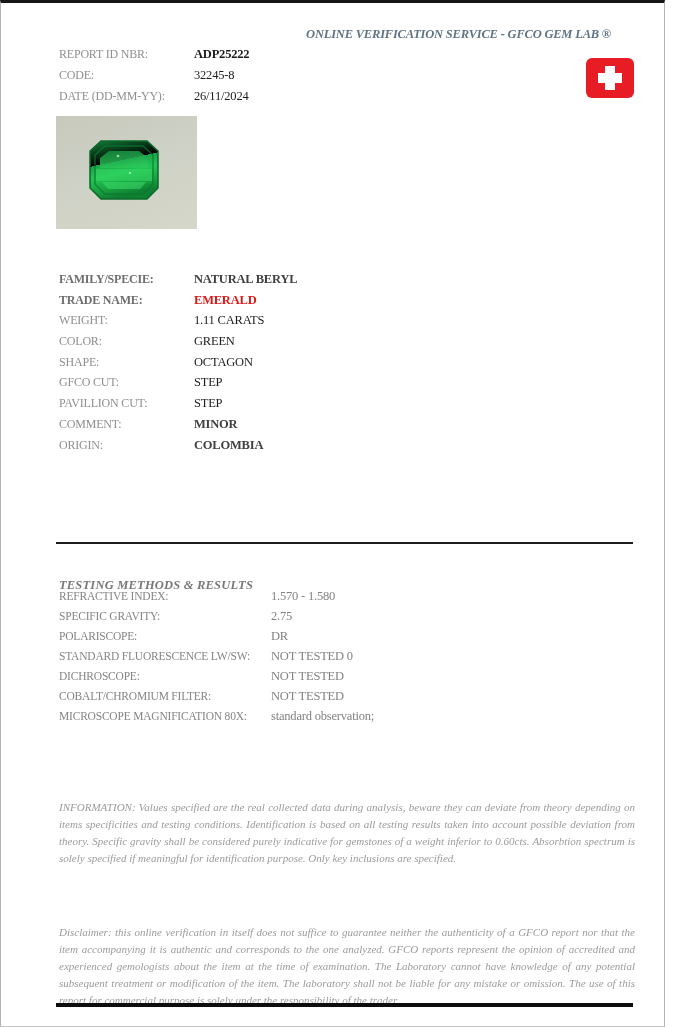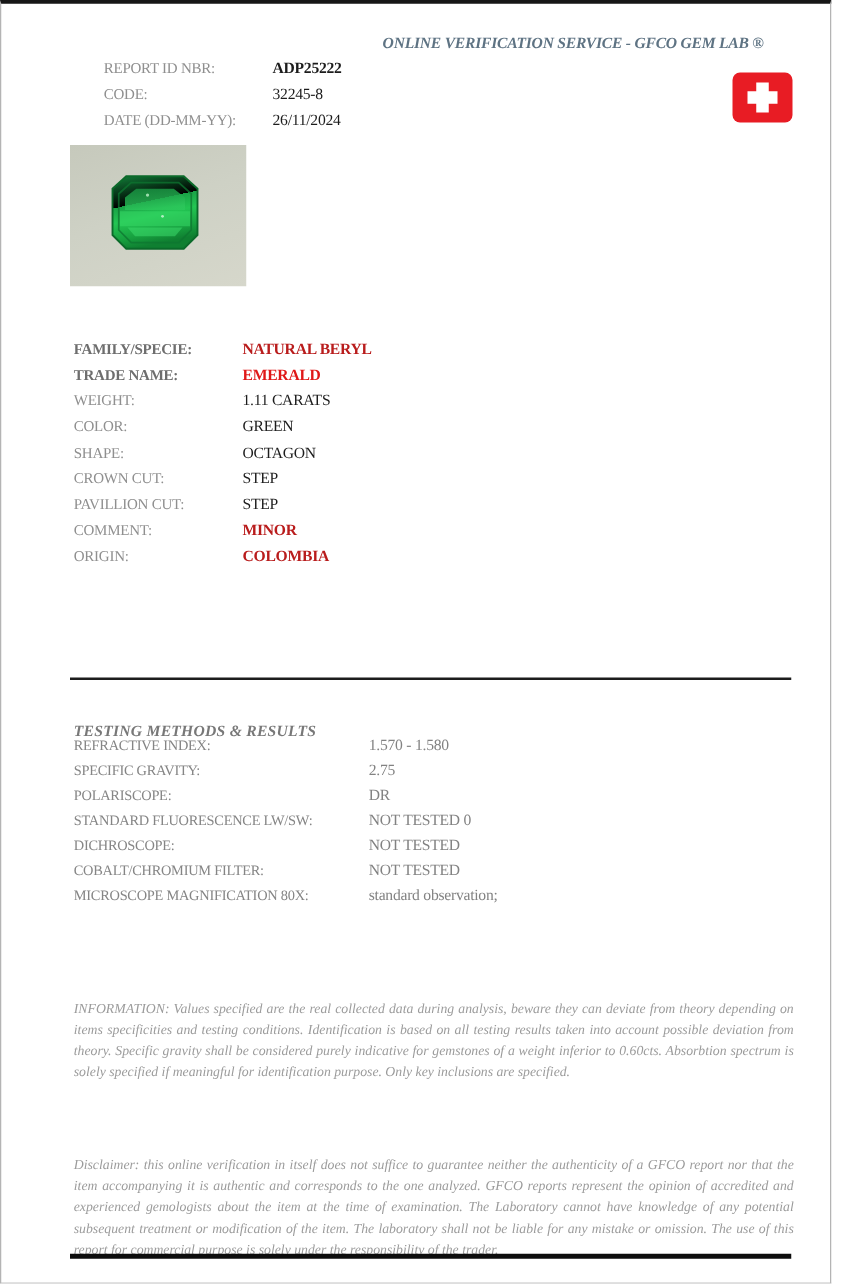--- a/index.html
+++ b/index.html
@@ -19,25 +19,25 @@
   .service-title{
     position:absolute;top:24px;right:53px;
     font-size:12.5px;font-weight:bold;font-style:italic;
     color:#5e7383;
   }
   
   .kv-row{display:flex;align-items:baseline;}
   .kv-label{flex:0 0 135px;color:#8f8f8f;font-size:12px;}
   .kv-value{color:#1c1c1c;font-size:12.5px;}
   .id-block{position:absolute;left:58px;top:44px;}
-  .id-block .kv-row{height:21px;margin-left:24px;}
+  .id-block .kv-row{height:21px;}
   .bold{font-weight:bold;}
   .label-strong{color:#6e6e6e;font-weight:bold;}
   .red{color:#e01818;font-weight:bold;}
-  .dark-bold{color:#b91c1c;font-weight:bold;}
+  .dark-bold{color:#404040;font-weight:bold;}
   
   .flag{
     position:absolute;left:585px;top:55px;width:48px;height:40px;
     background:#e81c24;border-radius:6px;
   }
   .flag .bar-v{position:absolute;left:19px;top:8px;width:10px;height:24px;background:#ffffff;}
   .flag .bar-h{position:absolute;left:12px;top:15px;width:24px;height:10px;background:#ffffff;}
   
   .photo{
     position:absolute;left:55px;top:113px;width:141px;height:113px;
@@ -48,21 +48,21 @@
   .details-block .kv-row{height:20.7px;}
   
   .divider{position:absolute;left:55px;top:539px;width:577px;height:2px;background:#1d1d1d;}
   .testing-heading{
     position:absolute;left:58px;top:555px;
     font-size:12.5px;font-weight:bold;font-style:italic;color:#787878;
     letter-spacing:0.2px;
     margin-top:20px;
   }
   .testing-block{position:absolute;left:58px;top:586px;}
-  .testing-block .kv-row{height:20px;gap:24px;}
+  .testing-block .kv-row{height:20px;}
   .testing-block .kv-label{flex:0 0 212px;color:#858585;font-size:11.5px;}
   .testing-block .kv-value{color:#828282;font-size:12.5px;}
   
   .para{
     position:absolute;left:58px;width:576px;
     font-size:11px;font-style:italic;color:#9b9b9b;
     line-height:17px;text-align:justify;letter-spacing:0;
   }
   .para-info{top:796px;}
   .para-disclaimer{top:921px;}
@@ -142,21 +142,21 @@
     </div>
     <div class="kv-row">
       <span class="kv-label">COLOR:</span>
       <span class="kv-value">GREEN</span>
     </div>
     <div class="kv-row">
       <span class="kv-label">SHAPE:</span>
       <span class="kv-value">OCTAGON</span>
     </div>
     <div class="kv-row">
-      <span class="kv-label">CROWN CUT:</span>
+      <span class="kv-label">GFCO CUT:</span>
       <span class="kv-value">STEP</span>
     </div>
     <div class="kv-row">
       <span class="kv-label">PAVILLION CUT:</span>
       <span class="kv-value">STEP</span>
     </div>
     <div class="kv-row">
       <span class="kv-label">COMMENT:</span>
       <span class="kv-value dark-bold">MINOR</span>
     </div>

